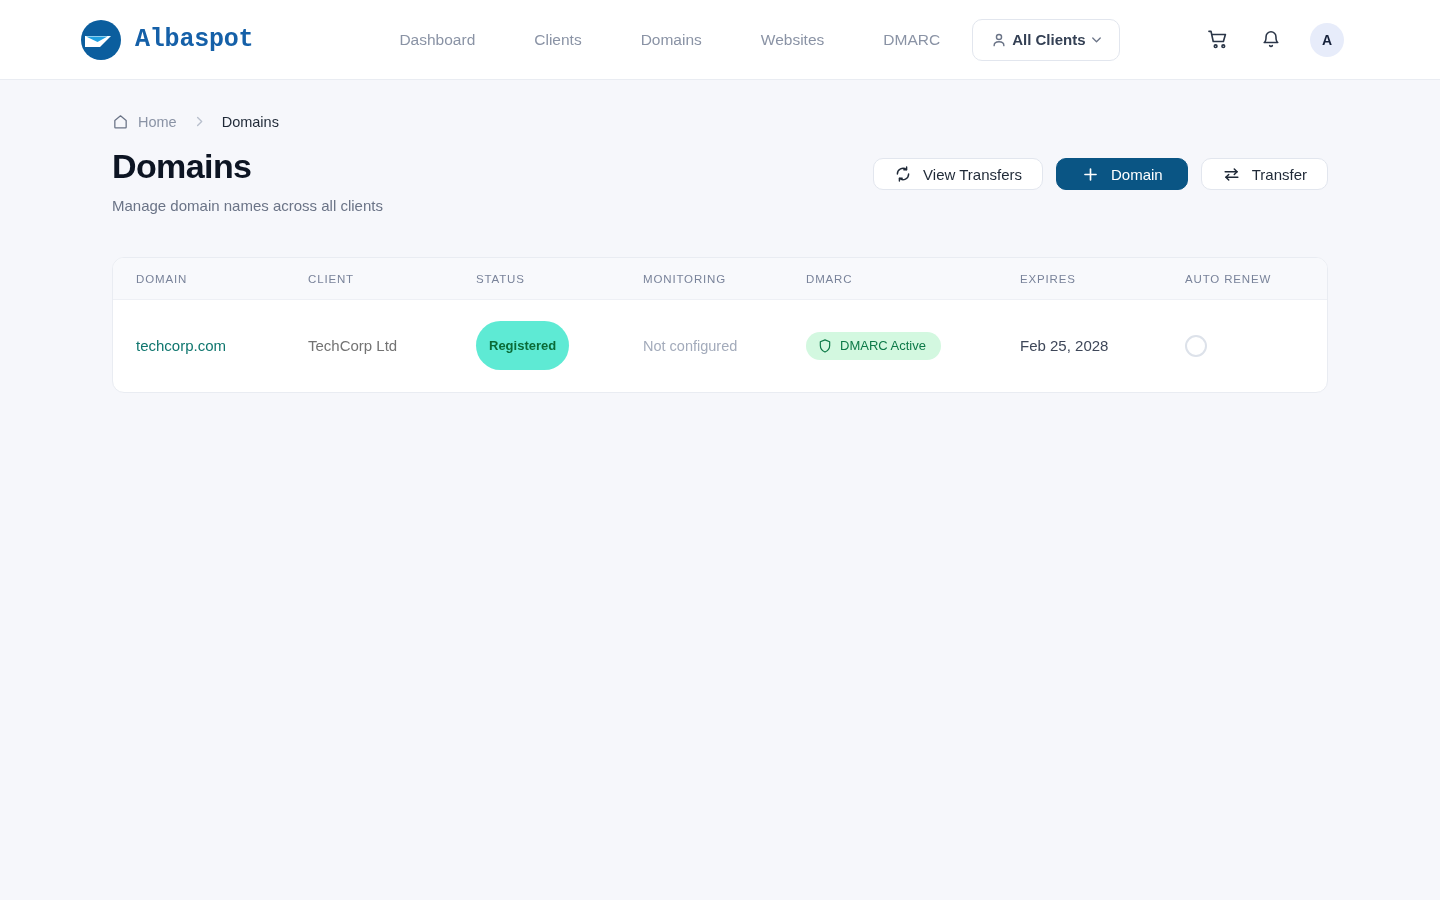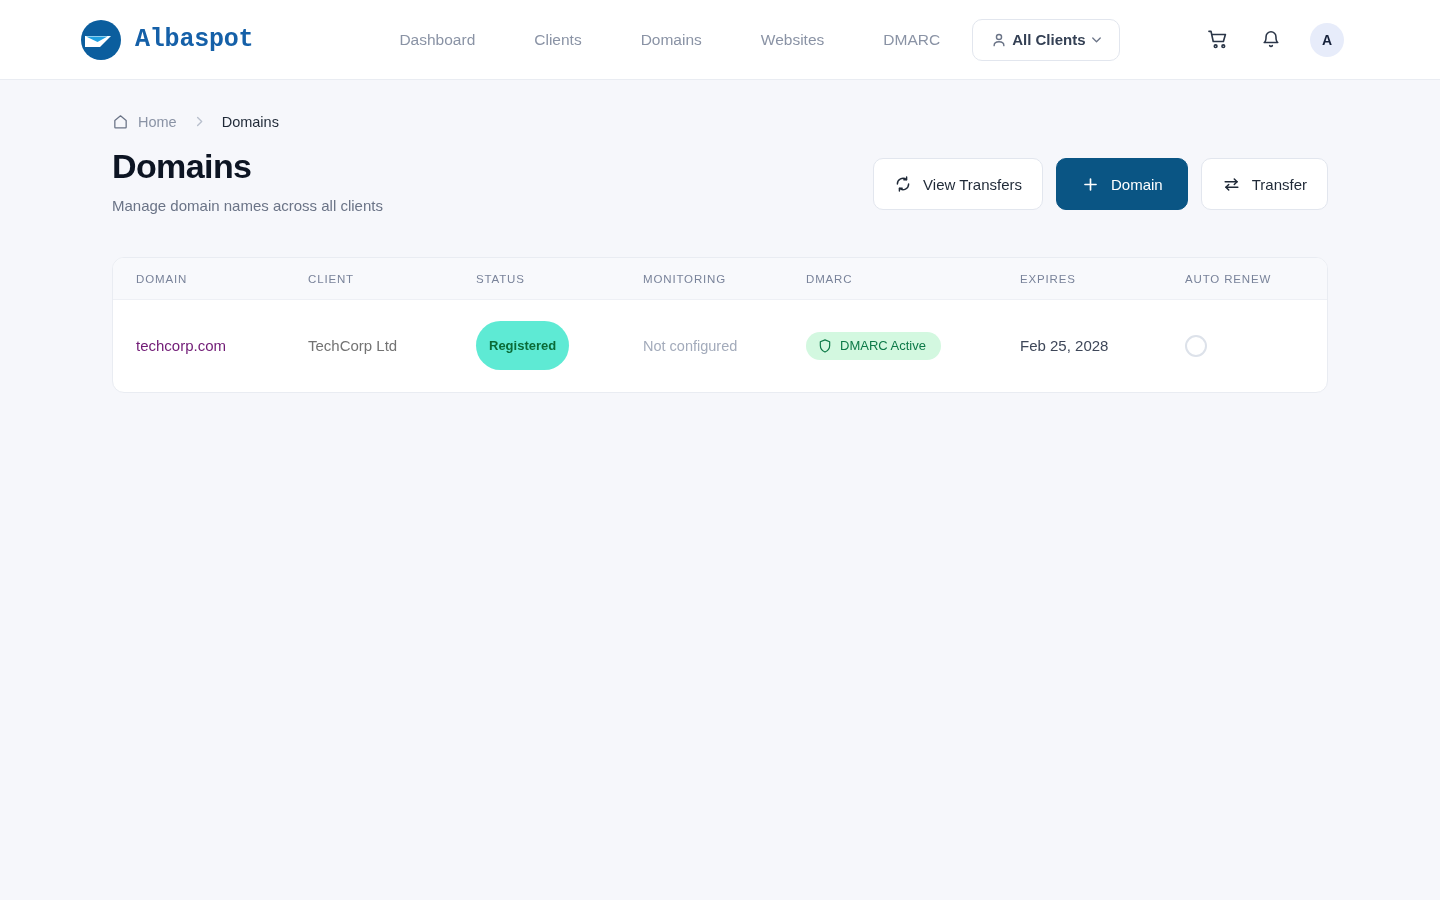--- a/index.html
+++ b/index.html
@@ -145,21 +145,21 @@
   }
 
   .actions {
     margin-left: auto;
     display: flex;
     align-items: center;
     gap: 13px;
     padding-top: 11px;
   }
   .btn {
-    height: 52px;
+    height: 32px;
     border-radius: 10px;
     display: inline-flex;
     align-items: center;
     gap: 11px;
     padding: 0 20px;
     font-size: 15px;
     cursor: pointer;
     white-space: nowrap;
     border: 1px solid #e2e6ee;
     background: #ffffff;
@@ -202,21 +202,21 @@
   }
   .c-domain   { width: 195px; padding-left: 23px; }
   .c-client   { width: 168px; }
   .c-status   { width: 167px; }
   .c-monitor  { width: 163px; }
   .c-dmarc    { width: 214px; }
   .c-expires  { width: 165px; }
   .c-renew    { width: auto; }
 
   .domain-link {
-    color: #701a75;
+    color: #0f766e;
     cursor: pointer;
   }
   .client-name { color: #737373; }
   .muted { color: #a3abbb; font-size: 14.5px; }
   .expires { color: #3e4759; }
 
   .badge {
     display: inline-flex;
     align-items: center;
     gap: 7px;

